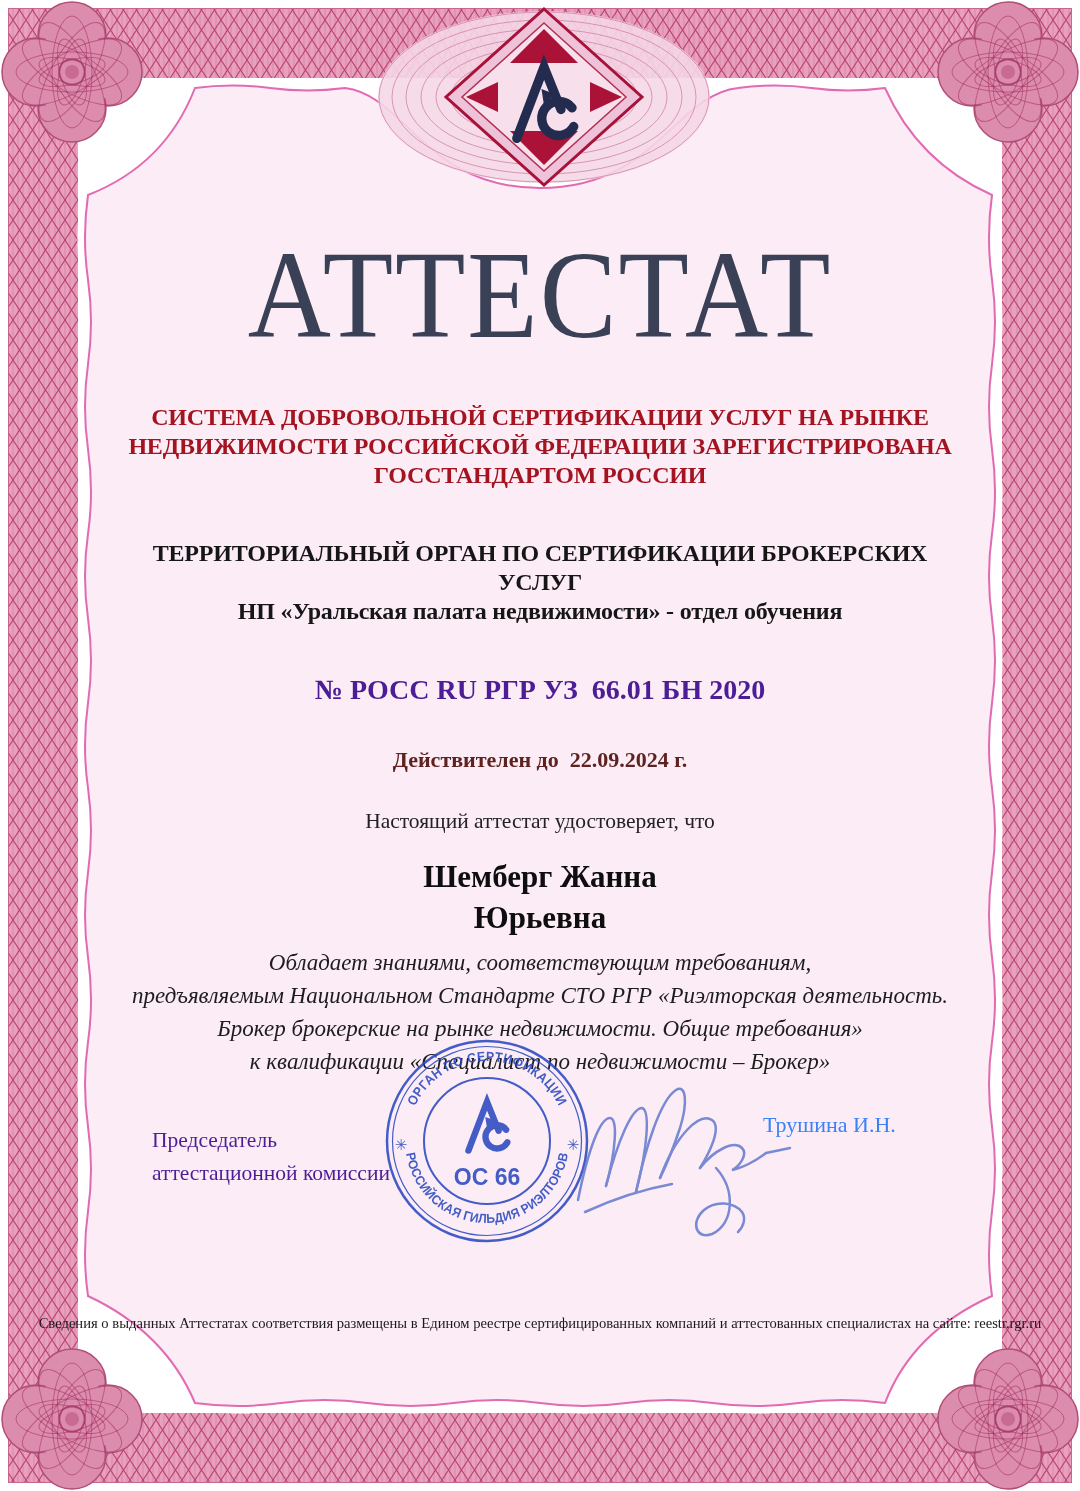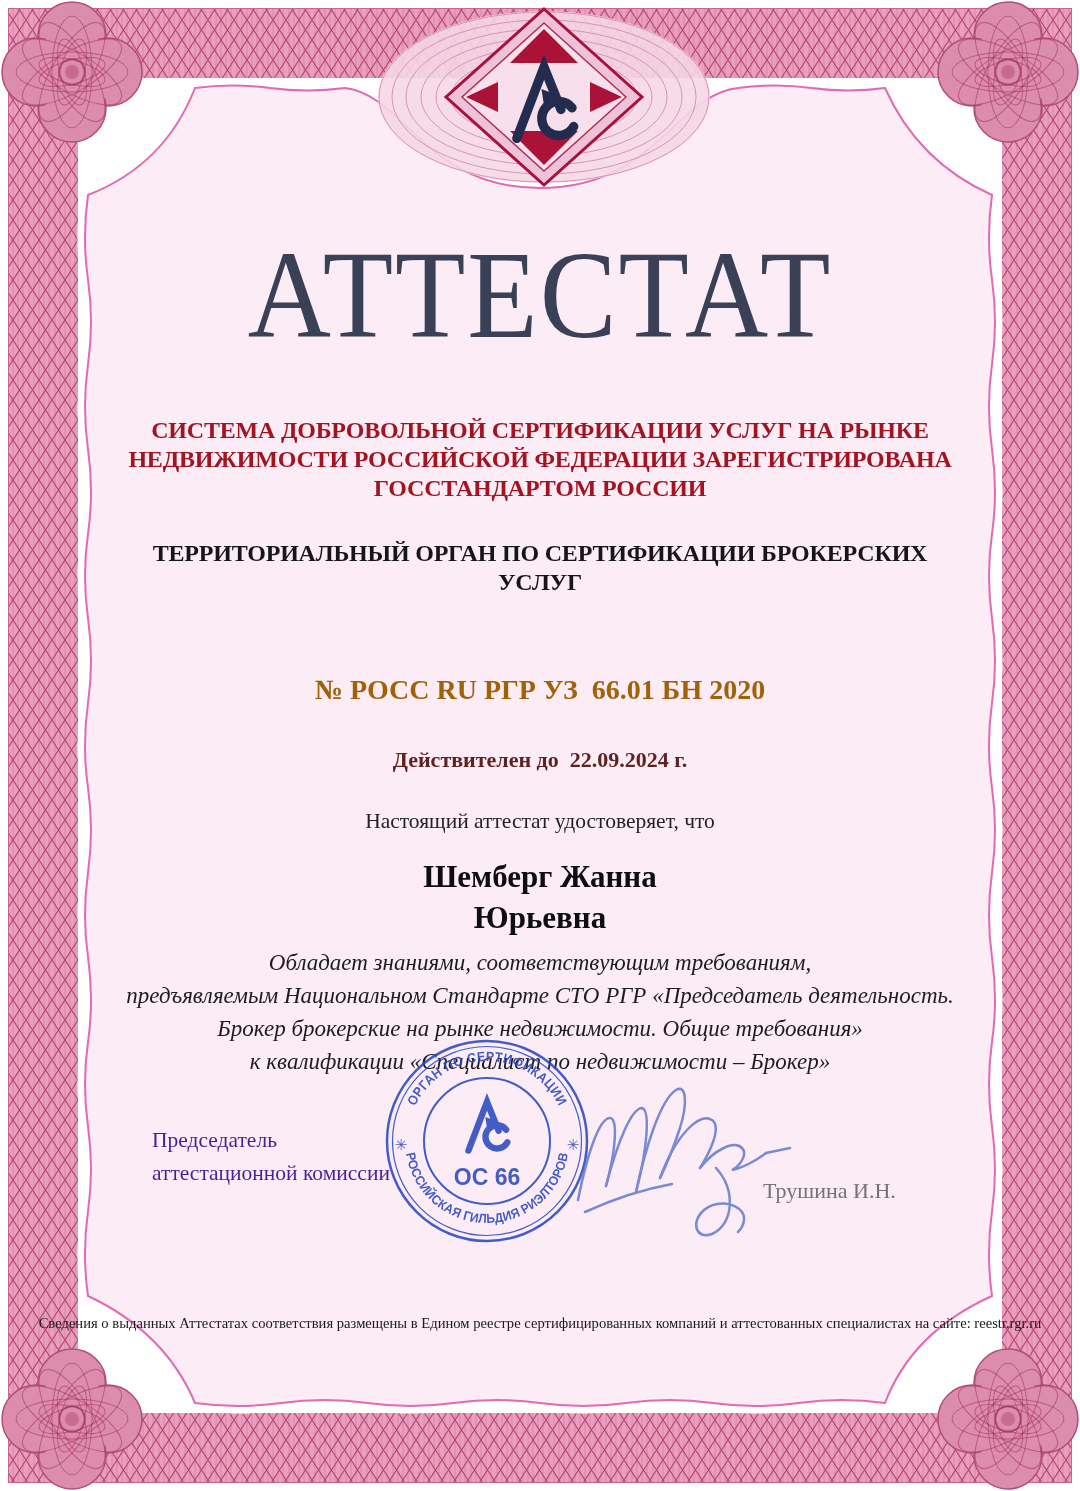--- a/index.html
+++ b/index.html
@@ -4,29 +4,29 @@
 <style>
   html,body{margin:0;padding:0;background:#ffffff;}
   .cert{position:relative;width:1080px;height:1491px;background:#ffffff;overflow:hidden;
         font-family:"Liberation Serif","DejaVu Serif",serif;}
   svg.bg{position:absolute;left:0;top:0;z-index:0;}
   .content{position:absolute;inset:0;z-index:1;}
   svg.overlay{position:absolute;left:0;top:0;z-index:2;pointer-events:none;}
   .abs{position:absolute;}
   .ctr{left:0;right:0;text-align:center;}
   .title{top:226px;font-size:120px;letter-spacing:2px;color:#3a4156;transform:scale(.96,1.04);}
-  .regblock{top:416px;font-size:24px;font-weight:bold;line-height:29px;color:#a31320;letter-spacing:-0.2px;}
+  .regblock{top:403px;font-size:24px;font-weight:bold;line-height:29px;color:#a31320;letter-spacing:-0.2px;}
   .bodyblock{top:539px;font-size:24px;font-weight:bold;line-height:29px;color:#161616;letter-spacing:-0.2px;}
-  .certnum{top:674px;font-size:28px;font-weight:bold;color:#a16207;white-space:pre;}
+  .certnum{top:674px;font-size:28px;font-weight:bold;color:#4c1d95;white-space:pre;}
   .valid{top:747px;font-size:22px;font-weight:bold;color:#5e2220;white-space:pre;}
   .certifies{top:809px;font-size:21.5px;color:#222222;}
   .holder{top:856px;font-size:31px;font-weight:bold;line-height:41px;color:#0e0e0e;}
   .qual{top:946px;font-size:23px;font-style:italic;line-height:33px;color:#1d1d1d;text-align:center;}
   .role{top:1124px;left:152px;font-size:21.5px;line-height:33px;color:#4c1d95;font-family:Liberation Serif, serif;}
-  .signer{top:1178px;left:763px;font-size:22px;color:#737373;}
+  .signer{top:1112px;left:763px;font-size:22px;color:#3b82f6;}
   .footer{top:1315px;font-size:14.6px;color:#1a1a1a;text-align:center;}
   .stampArc{font-family:"Liberation Sans","DejaVu Sans",sans-serif;font-weight:bold;fill:#2b49c0;}
   .stampCode{font-family:"Liberation Sans","DejaVu Sans",sans-serif;font-weight:bold;fill:#2b49c0;
              font-size:23px;text-anchor:middle;}
   .stampStar{font-family:"Liberation Sans","DejaVu Sans",sans-serif;fill:#2b49c0;font-size:15px;text-anchor:middle;}
 </style>
 </head>
 <body>
 
 <div class="cert">
@@ -115,36 +115,37 @@
 
     <div class="abs ctr regblock">
       <div>СИСТЕМА ДОБРОВОЛЬНОЙ СЕРТИФИКАЦИИ УСЛУГ НА РЫНКЕ</div>
       <div>НЕДВИЖИМОСТИ РОССИЙСКОЙ ФЕДЕРАЦИИ ЗАРЕГИСТРИРОВАНА</div>
       <div>ГОССТАНДАРТОМ РОССИИ</div>
     </div>
 
     <div class="abs ctr bodyblock">
       <div>ТЕРРИТОРИАЛЬНЫЙ ОРГАН ПО СЕРТИФИКАЦИИ БРОКЕРСКИХ</div>
       <div>УСЛУГ</div>
+      <div>НП «Уральская палата недвижимости» - отдел обучения</div>
     </div>
 
     <div class="abs ctr certnum">№ РОСС RU РГР УЗ  66.01 БН 2020</div>
 
     <div class="abs ctr valid">Действителен до  22.09.2024 г.</div>
 
     <div class="abs ctr certifies">Настоящий аттестат удостоверяет, что</div>
 
     <div class="abs ctr holder">
       <div>Шемберг Жанна</div>
       <div>Юрьевна</div>
     </div>
 
     <div class="abs ctr qual">
       <div>Обладает знаниями, соответствующим требованиям,</div>
-      <div>предъявляемым Национальном Стандарте СТО РГР «Председатель деятельность.</div>
+      <div>предъявляемым Национальном Стандарте СТО РГР «Риэлторская деятельность.</div>
       <div>Брокер брокерские на рынке недвижимости. Общие требования»</div>
       <div>к квалификации «Специалист по недвижимости – Брокер»</div>
     </div>
 
     <div class="abs role">
       <div>Председатель</div>
       <div>аттестационной комиссии</div>
     </div>
 
     <div class="abs signer">Трушина И.Н.</div>

